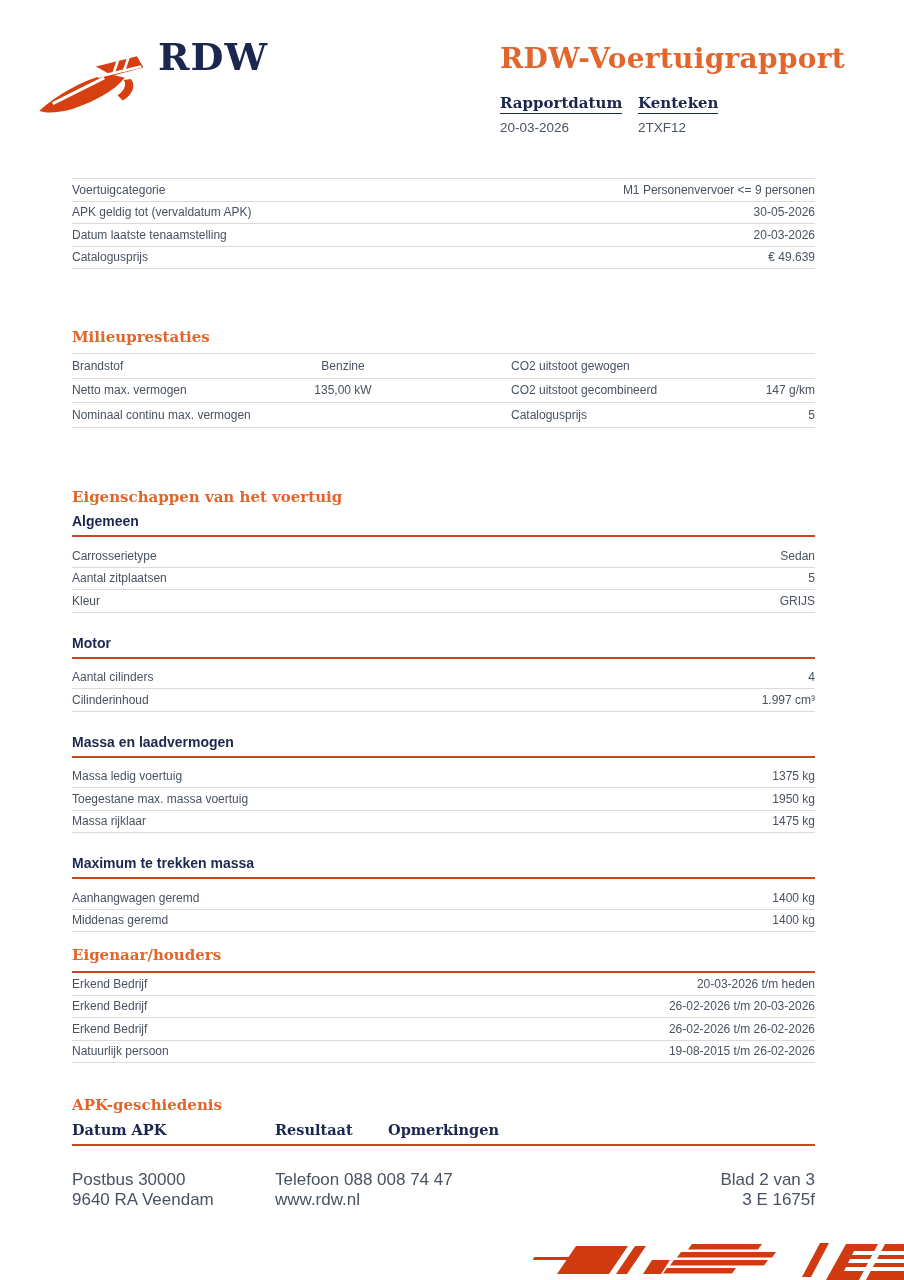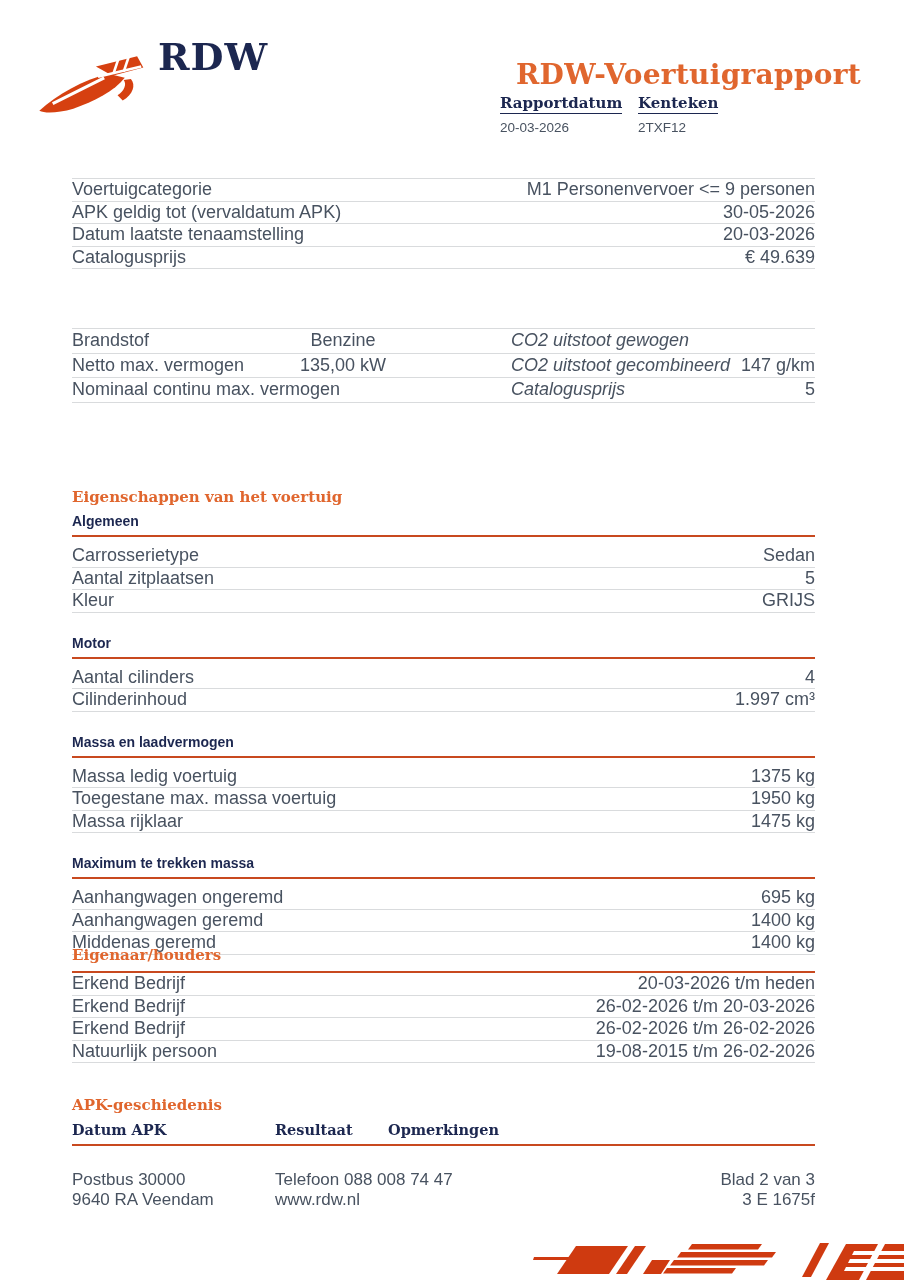--- a/index.html
+++ b/index.html
@@ -19,28 +19,28 @@
   .meta-label { display:inline-block; font-family:"DejaVu Serif","Liberation Serif",serif; font-weight:bold;
                 font-size:15px; color:#1c2750; border-bottom:1.5px solid #1c2750; padding-bottom:1px; }
   .meta-value { font-size:13.5px; margin-top:6px; color:#485260; }
 
   
   .sec { position:absolute; left:72px; width:743px; }
   .sec-title { font-family:"DejaVu Serif","Liberation Serif",serif; font-weight:bold; font-size:15px;
                color:#e0662e; line-height:19px; margin-bottom:6px; }
   .rows-bordered { border-top:1px solid #d9dbdd; }
   .kv-row { position:relative; display:flex; justify-content:space-between; align-items:center;
-            height:21.5px; border-bottom:1px solid #d9dbdd; font-size:18px; color:#485260; }
+            height:21.5px; border-bottom:1px solid #d9dbdd; font-size:12px; color:#485260; }
   .kv-row .k { white-space:nowrap; }
   .kv-row .v { white-space:nowrap; }
 
   
   .milieu-row { height:23.5px; }
   .ml-value { position:absolute; left:180px; width:182px; text-align:center; }
-  .mr-label { position:absolute; left:439px;font-style:italic; }
+  .mr-label { position:absolute; left:439px; }
   .mr-value { margin-left:auto; }
 
   
   .subhead { font-size:14px; font-weight:bold; color:#1c2750; line-height:17px; }
   .orange-rule { height:2px; background:#c8491f; margin-top:5px; }
   .group-rows { margin-top:8px; }
   .group + .group { margin-top:22px; }
   .sec-title + .group { margin-top:2px; }
 
   
@@ -69,21 +69,21 @@
     <path fill="#d64010" d="M3,61 C20,45 46,31 70,25 L86,29 C76,42 56,52 36,59 C22,63 9,64 3,61 Z"></path>
     <polygon fill="#d64010" points="58,18 98,8 104,19 74,27"></polygon>
     <path fill="#d64010" d="M92,30 C97,36 94,45 84,51 L79,46 C86,41 88,35 85,31 Z"></path>
     <path stroke="#ffffff" stroke-width="3" d="M16,54 L66,29"></path>
     <path stroke="#ffffff" stroke-width="2.5" d="M60,28 L102,18"></path>
     <path stroke="#ffffff" stroke-width="2.5" d="M80,10 L75,25"></path>
     <path stroke="#ffffff" stroke-width="2.5" d="M90,8 L85,23"></path>
   </svg>
   <div class="logo-word">RDW</div>
 
-  <h1 class="doc-title" style="margin:16px;">RDW-Voertuigrapport</h1>
+  <h1 class="doc-title" style="margin:0;">RDW-Voertuigrapport</h1>
 
   <div class="meta">
     <div class="meta-col">
       <span class="meta-label">Rapportdatum</span>
       <div class="meta-value">20-03-2026</div>
     </div>
     <div class="meta-col">
       <span class="meta-label">Kenteken</span>
       <div class="meta-value">2TXF12</div>
     </div>
@@ -104,20 +104,21 @@
         <span class="v">20-03-2026</span>
       </div>
       <div class="kv-row">
         <span class="k">Catalogusprijs</span>
         <span class="v">€ 49.639</span>
       </div>
     </div>
   </div>
 
   <div class="sec" style="top:328px;">
+    <div class="sec-title">Milieuprestaties</div>
     <div class="rows-bordered">
       <div class="kv-row milieu-row">
         <span class="k">Brandstof</span>
         <span class="ml-value">Benzine</span>
         <span class="mr-label">CO2 uitstoot gewogen</span>
         <span class="mr-value"></span>
       </div>
       <div class="kv-row milieu-row">
         <span class="k">Netto max. vermogen</span>
         <span class="ml-value">135,00 kW</span>
@@ -186,24 +187,20 @@
           <span class="k">Massa rijklaar</span>
           <span class="v">1475 kg</span>
         </div>
       </div>
     </div>
 
     <div class="group">
       <div class="subhead">Maximum te trekken massa</div>
       <div class="orange-rule"></div>
       <div class="group-rows">
-        <div class="kv-row">
-          <span class="k">Aanhangwagen ongeremd</span>
-          <span class="v">695 kg</span>
-        </div>
         <div class="kv-row">
           <span class="k">Aanhangwagen geremd</span>
           <span class="v">1400 kg</span>
         </div>
         <div class="kv-row">
           <span class="k">Middenas geremd</span>
           <span class="v">1400 kg</span>
         </div>
       </div>
     </div>

